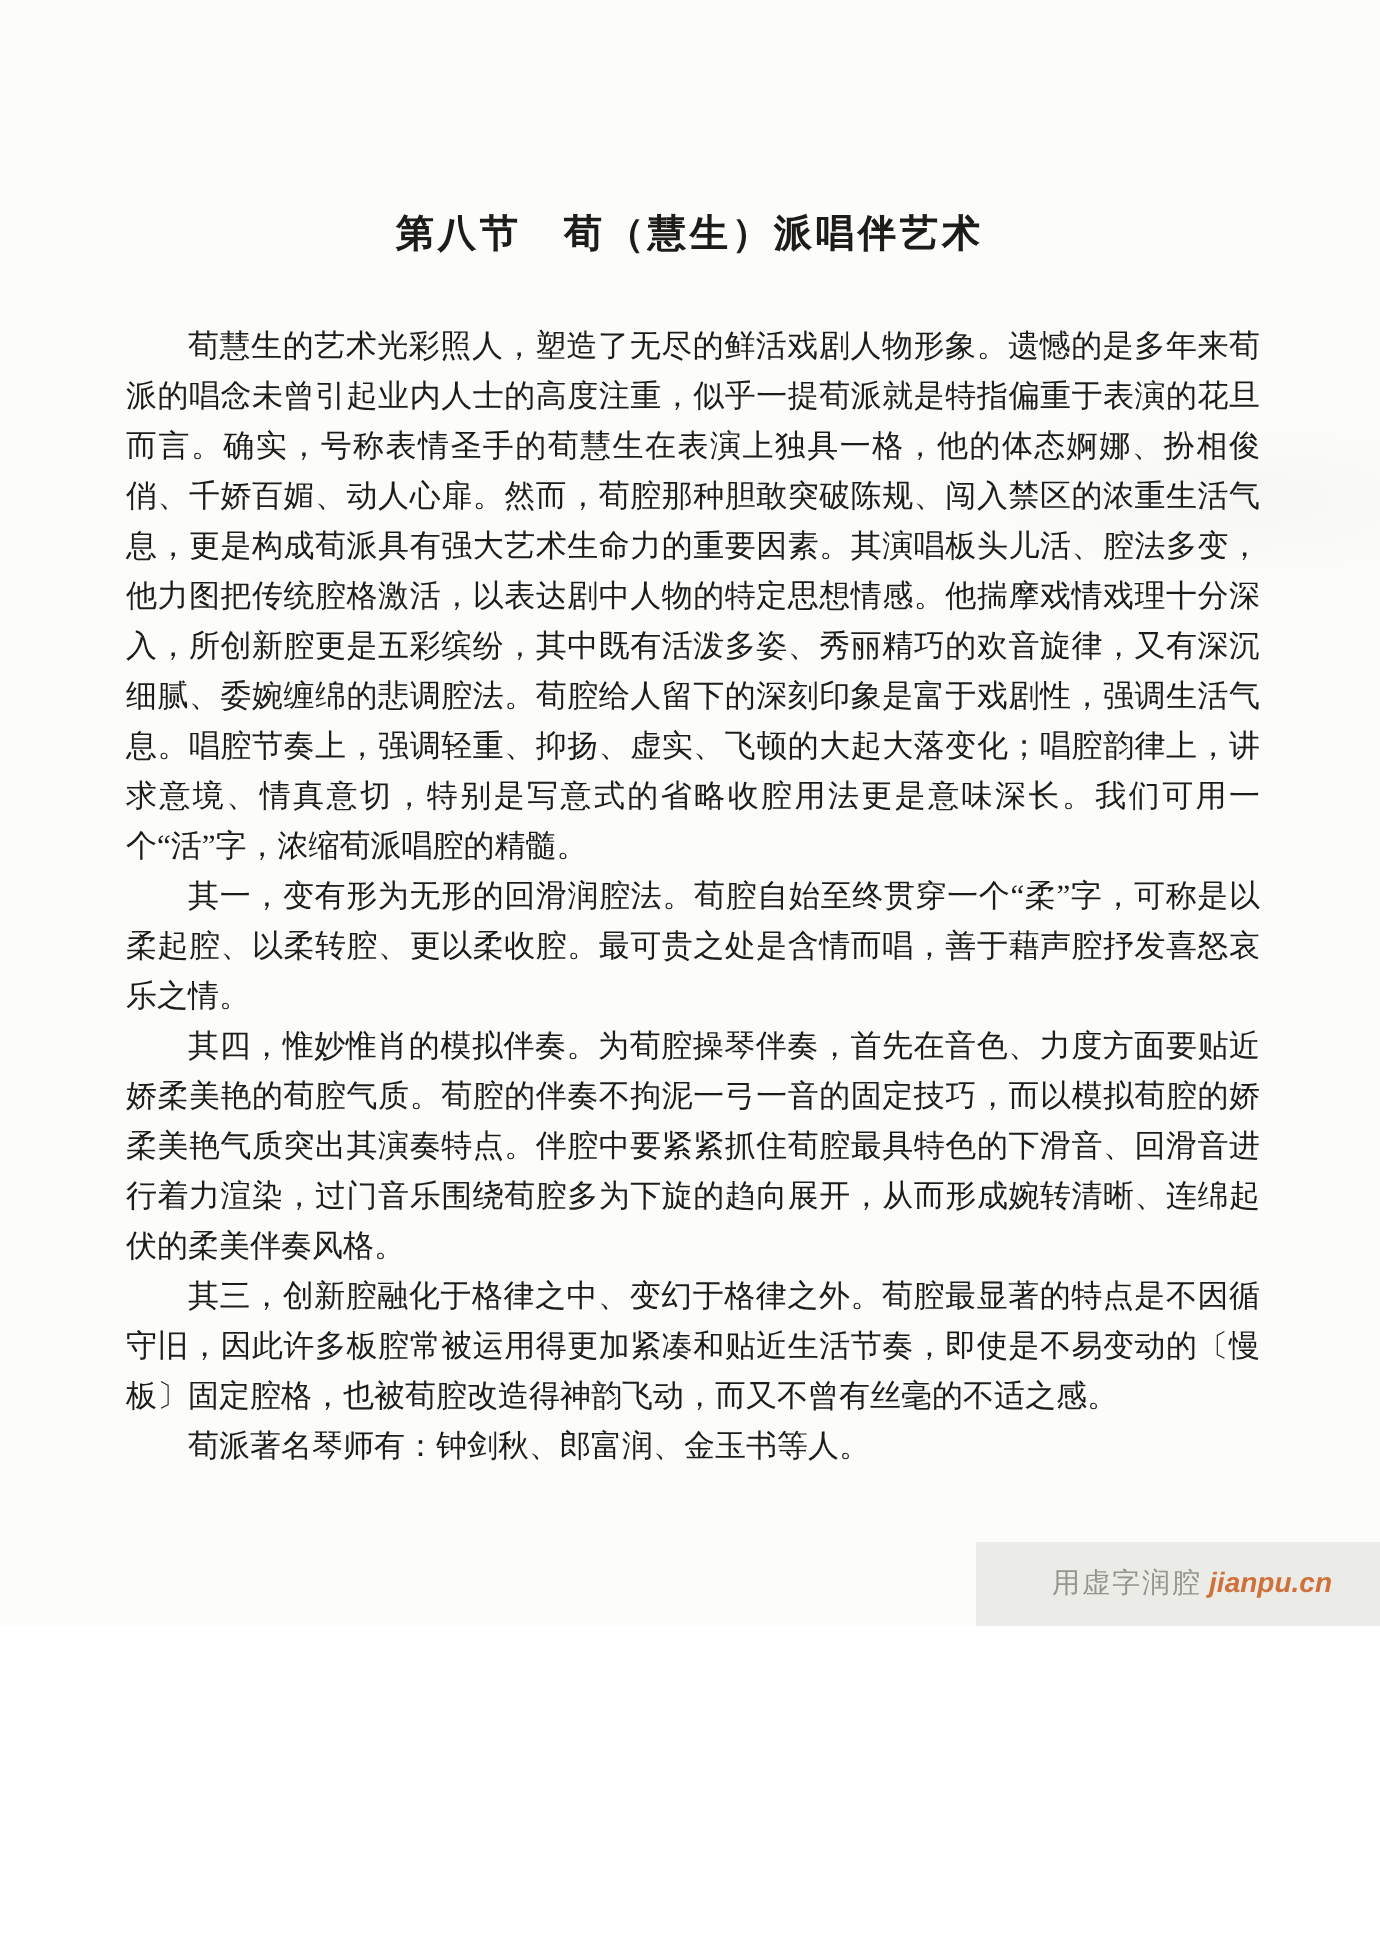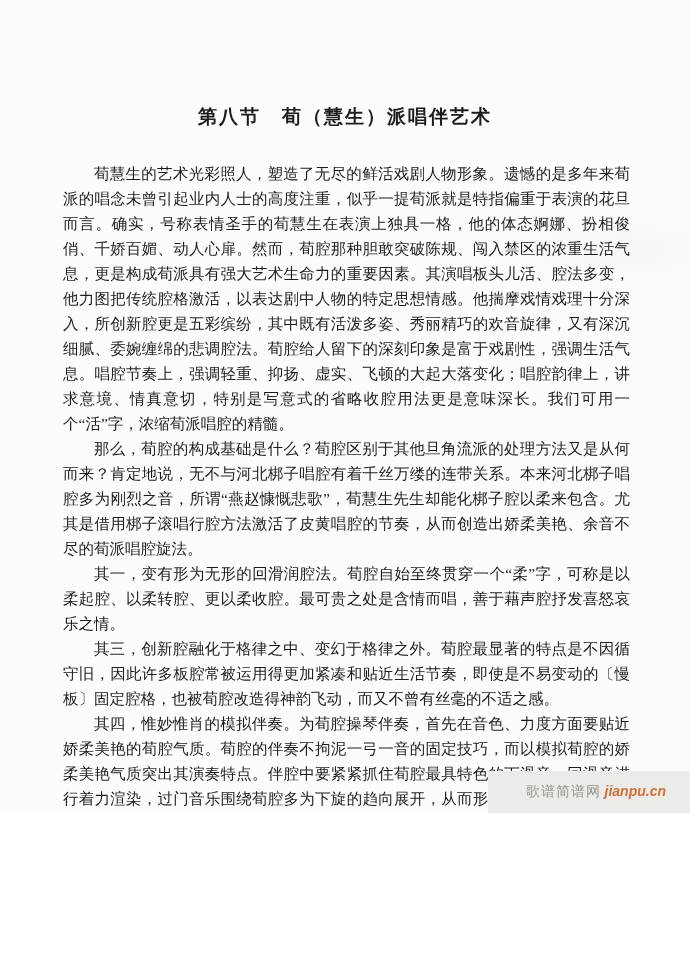--- a/index.html
+++ b/index.html
@@ -83,29 +83,29 @@
 </style>
 </head>
 <body>
 
 <div class="page">
 
   <h1 class="title">第八节　荀（慧生）派唱伴艺术</h1>
 
   <div class="content">
     <p>荀慧生的艺术光彩照人，塑造了无尽的鲜活戏剧人物形象。遗憾的是多年来荀派的唱念未曾引起业内人士的高度注重，似乎一提荀派就是特指偏重于表演的花旦而言。确实，号称表情圣手的荀慧生在表演上独具一格，他的体态婀娜、扮相俊俏、千娇百媚、动人心扉。然而，荀腔那种胆敢突破陈规、闯入禁区的浓重生活气息，更是构成荀派具有强大艺术生命力的重要因素。其演唱板头儿活、腔法多变，他力图把传统腔格激活，以表达剧中人物的特定思想情感。他揣摩戏情戏理十分深入，所创新腔更是五彩缤纷，其中既有活泼多姿、秀丽精巧的欢音旋律，又有深沉细腻、委婉缠绵的悲调腔法。荀腔给人留下的深刻印象是富于戏剧性，强调生活气息。唱腔节奏上，强调轻重、抑扬、虚实、飞顿的大起大落变化；唱腔韵律上，讲求意境、情真意切，特别是写意式的省略收腔用法更是意味深长。我们可用一个“活”字，浓缩荀派唱腔的精髓。</p>
-    <p>那么，荀腔的构成基础是什么？荀腔区别于其他旦角流派的处理方法又是从何而来？肯定地说，无不与河北梆子唱腔有着千丝万缕的连带关系。本来河北梆子唱腔多为刚烈之音，所谓“燕赵慷慨悲歌”，荀慧生先生却能化梆子腔以柔来包含。尤其是借用梆子滚唱行腔方法激活了皮黄唱腔的节奏，从而创造出娇柔美艳、余音不尽的荀派唱腔旋法。</p>
     <p>其一，变有形为无形的回滑润腔法。荀腔自始至终贯穿一个“柔”字，可称是以柔起腔、以柔转腔、更以柔收腔。最可贵之处是含情而唱，善于藉声腔抒发喜怒哀乐之情。</p>
+    <p>其四，惟妙惟肖的模拟伴奏。为荀腔操琴伴奏，首先在音色、力度方面要贴近娇柔美艳的荀腔气质。荀腔的伴奏不拘泥一弓一音的固定技巧，而以模拟荀腔的娇柔美艳气质突出其演奏特点。伴腔中要紧紧抓住荀腔最具特色的下滑音、回滑音进行着力渲染，过门音乐围绕荀腔多为下旋的趋向展开，从而形成婉转清晰、连绵起伏的柔美伴奏风格。</p>
     <p>其三，创新腔融化于格律之中、变幻于格律之外。荀腔最显著的特点是不因循守旧，因此许多板腔常被运用得更加紧凑和贴近生活节奏，即使是不易变动的〔慢板〕固定腔格，也被荀腔改造得神韵飞动，而又不曾有丝毫的不适之感。</p>
-    <p>其四，惟妙惟肖的模拟伴奏。为荀腔操琴伴奏，首先在音色、力度方面要贴近娇柔美艳的荀腔气质。荀腔的伴奏不拘泥一弓一音的固定技巧，而以模拟荀腔的娇柔美艳气质突出其演奏特点。伴腔中要紧紧抓住荀腔最具特色的下滑音、回滑音进行着力渲染，过门音乐围绕荀腔多为下旋的趋向展开，从而形成婉转清晰、连绵起伏的柔美伴奏风格。</p>
+    <p>荀派著名琴师有：钟剑秋、郎富润、金玉书等人。</p>
   </div>
 
   <div class="page-number">238</div>
 
   <div class="watermark-band"></div>
 
   <div class="watermark">
-    <span class="site-name">歌谱简谱网</span>
+    <span class="site-name">用虚字润腔</span>
     <span> </span>
     <span class="site-url">jianpu.cn</span>
   </div>
 
 </div>
 
 </body></html>

